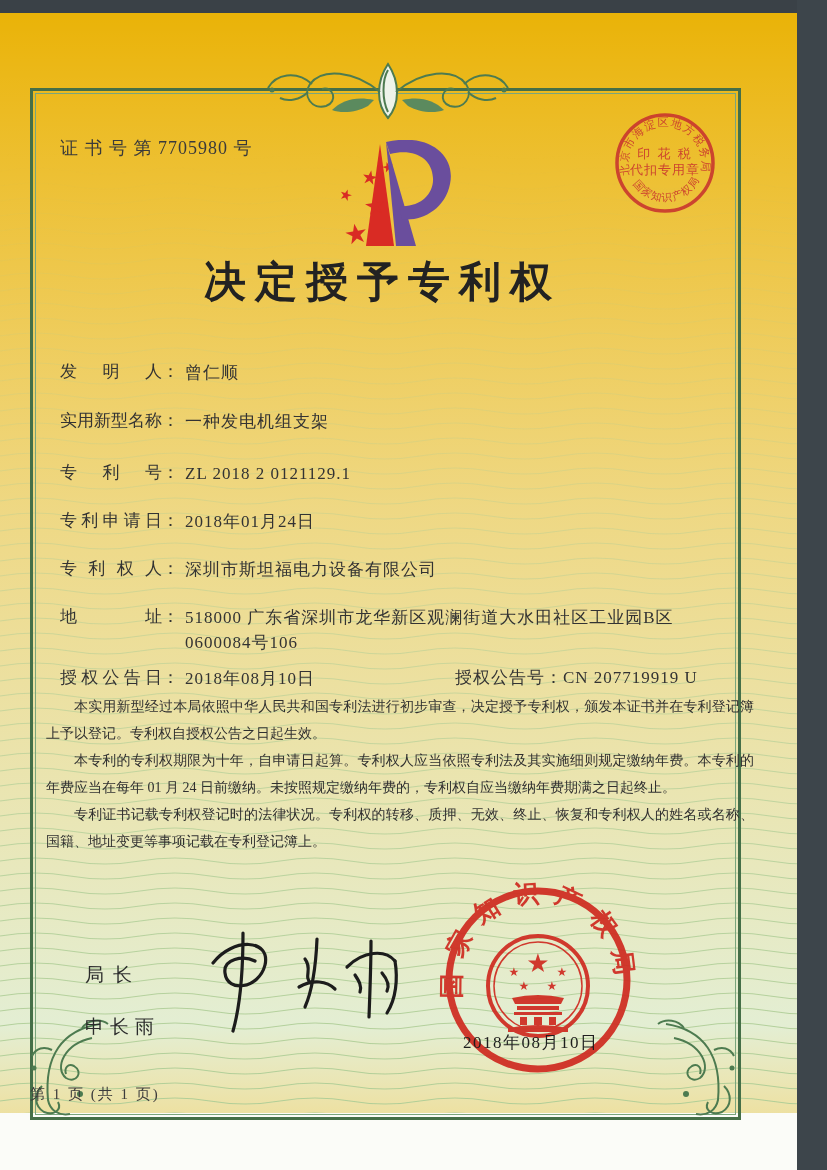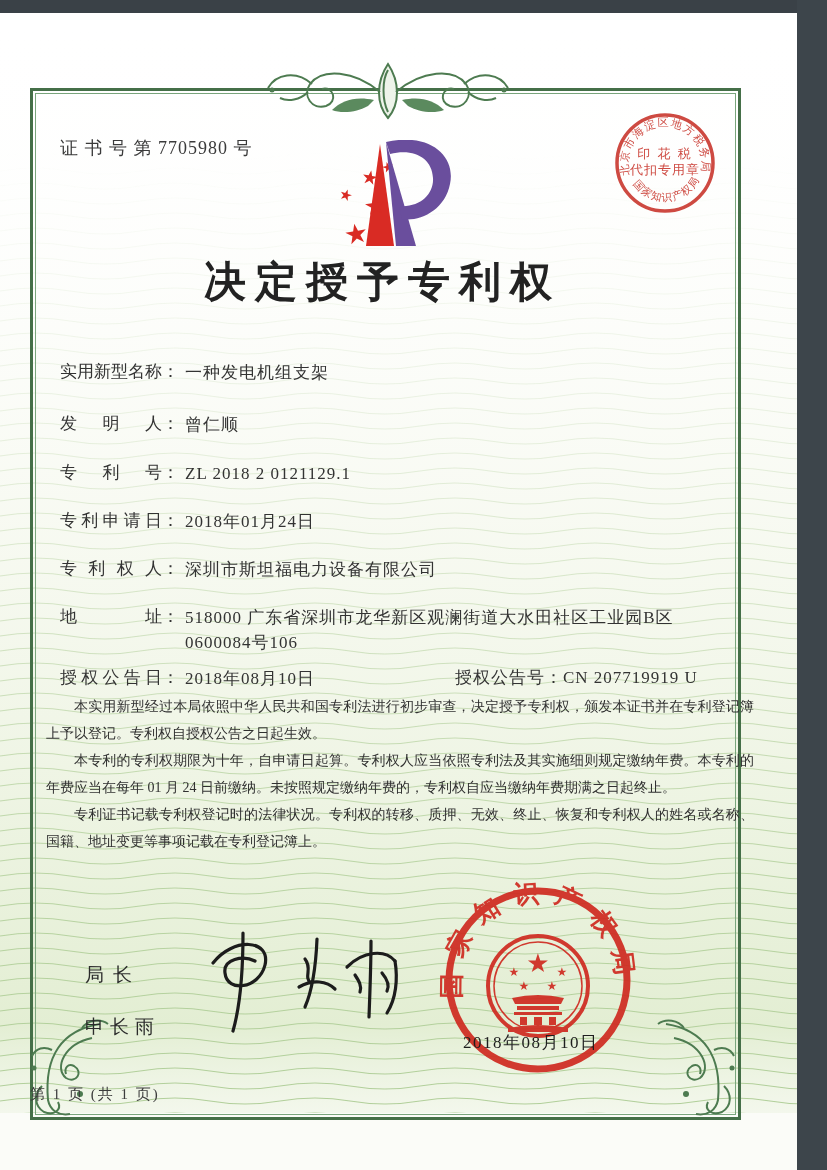--- a/index.html
+++ b/index.html
@@ -1,17 +1,17 @@
 <!DOCTYPE html>
 <html><head>
 <meta charset="utf-8">
 <style>
   html,body{margin:0;padding:0;}
   body{background:#23292e;font-family:"Liberation Serif","DejaVu Serif",serif;}
-  .page{position:relative;width:827px;height:1170px;margin:0 auto;background:#ffffff;overflow:hidden;}
+  .page{position:relative;width:827px;height:1170px;margin:0 auto;background:#eab308;overflow:hidden;}
   
   .scan-top{position:absolute;left:0;top:0;width:827px;height:13px;background:#3a4147;z-index:5;}
   .scan-right{position:absolute;left:797px;top:0;width:30px;height:1170px;background:#3d454b;z-index:5;}
   
   .paper-bg{position:absolute;left:0;top:13px;z-index:1;}
   
   .frame{position:absolute;left:30px;top:88px;width:705px;height:1026px;border:3px solid #456f48;z-index:2;}
   .frame::before{content:"";position:absolute;left:2px;top:2px;right:2px;bottom:2px;border:1px solid #79a57c;}
   .ornament{position:absolute;z-index:3;}
   
@@ -124,25 +124,25 @@
     </g>
     <g fill="#6a4e9d">
       <path d="M68 2 L98 106 L78 106 Z"></path>
       <path d="M68 2 C112 -8 138 16 132 44 C127 70 102 82 84 79 L81 66 C102 68 116 54 115 38 C114 18 96 8 72 14 Z"></path>
     </g>
   </svg>
 
   <div class="txt title">决定授予专利权</div>
 
   <div class="fields">
+    <div class="frow" style="margin-bottom:24px;">
+      <span class="flabel">发明人</span><span class="fcolon">：</span><span class="fvalue">曾仁顺</span>
+    </div>
     <div class="frow" style="margin-bottom:27px;">
       <span class="flabel">实用新型名称</span><span class="fcolon">：</span><span class="fvalue">一种发电机组支架</span>
-    </div>
-    <div class="frow" style="margin-bottom:24px;">
-      <span class="flabel">发明人</span><span class="fcolon">：</span><span class="fvalue">曾仁顺</span>
     </div>
     <div class="frow" style="margin-bottom:23px;">
       <span class="flabel">专利号</span><span class="fcolon">：</span><span class="fvalue">ZL 2018 2 0121129.1</span>
     </div>
     <div class="frow" style="margin-bottom:23px;">
       <span class="flabel">专利申请日</span><span class="fcolon">：</span><span class="fvalue">2018年01月24日</span>
     </div>
     <div class="frow" style="margin-bottom:23px;">
       <span class="flabel">专利权人</span><span class="fcolon">：</span><span class="fvalue">深圳市斯坦福电力设备有限公司</span>
     </div>

